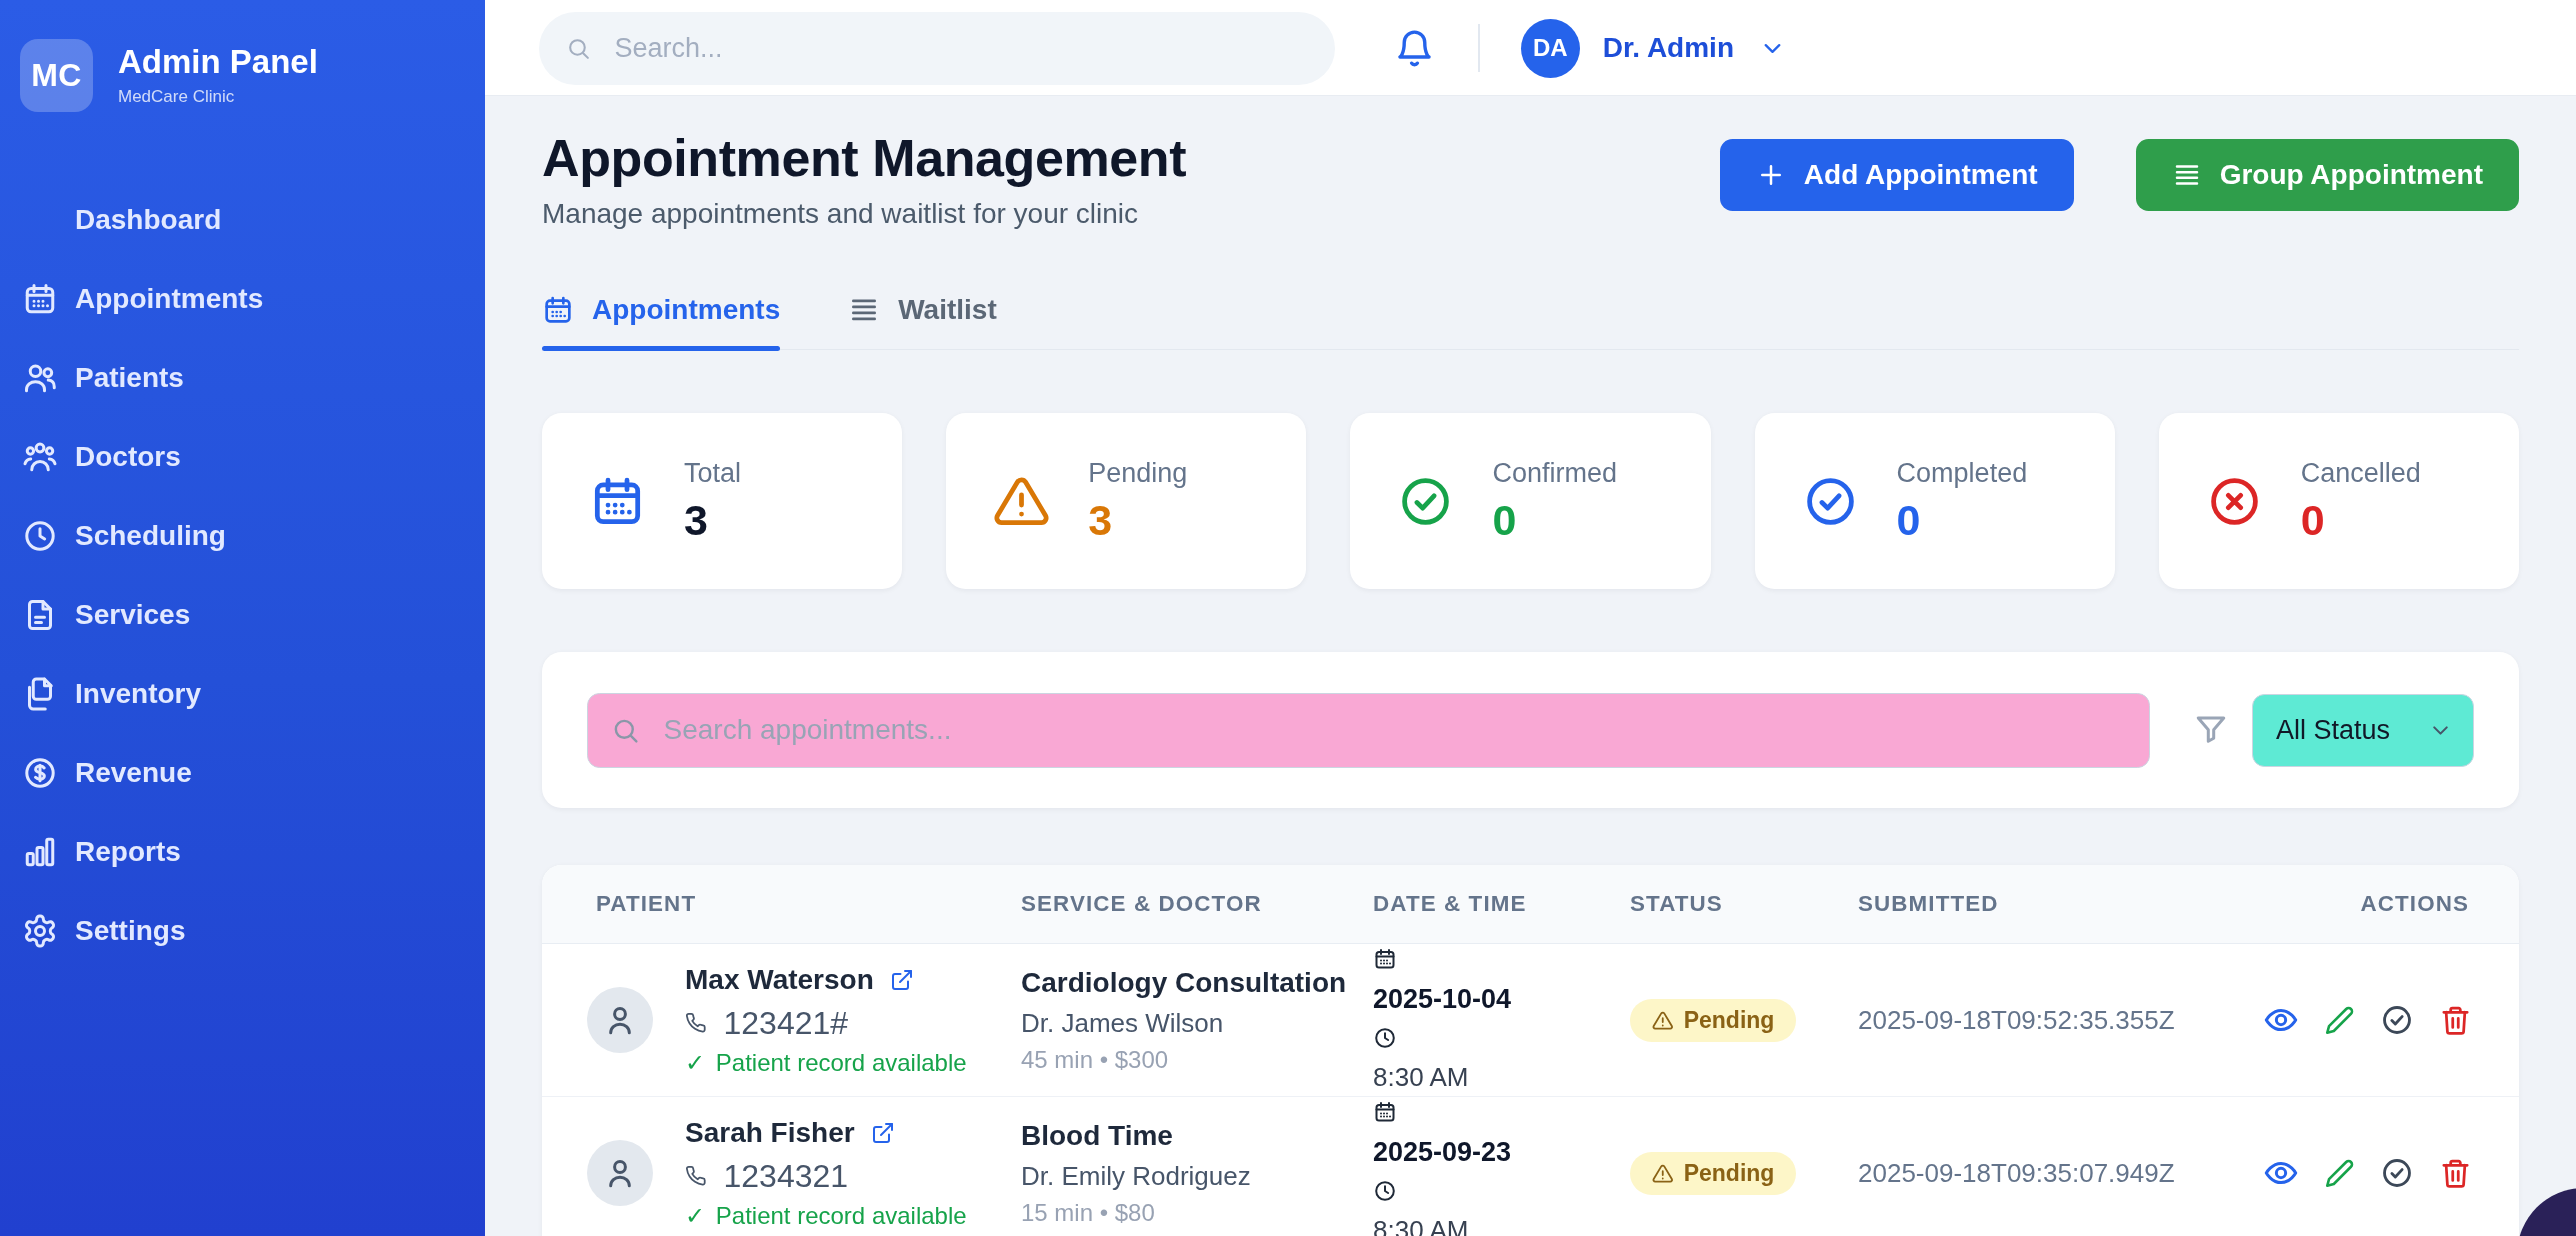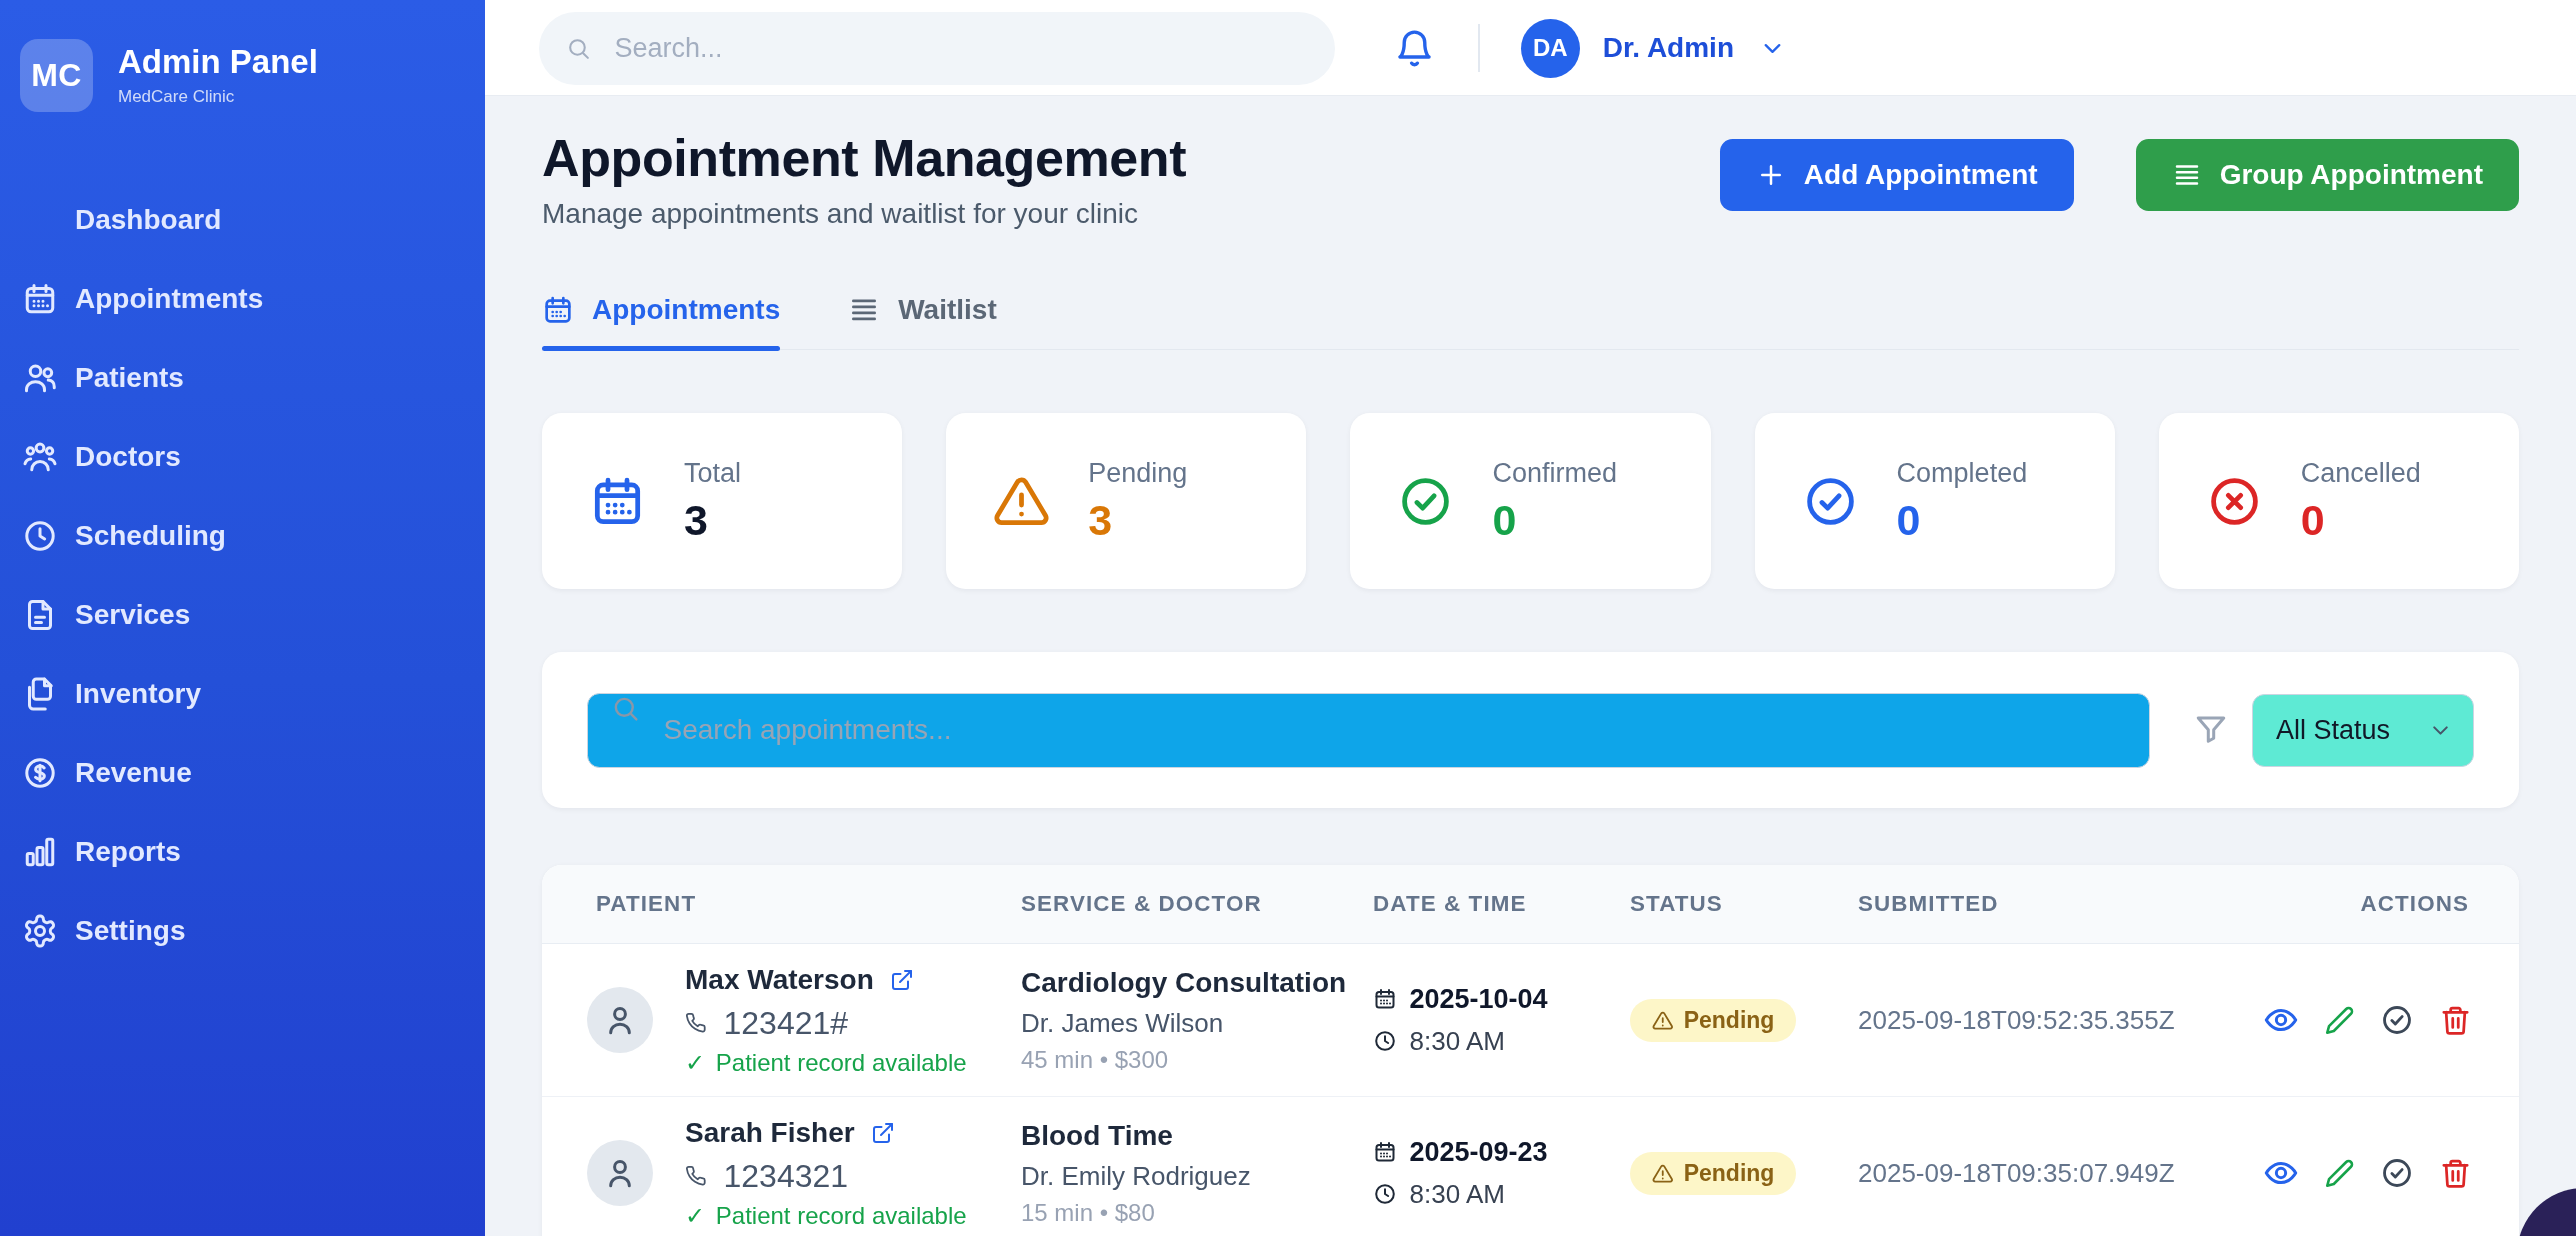--- a/index.html
+++ b/index.html
@@ -43,21 +43,21 @@
   .tab.active{color:#2563eb;}
   .tab.active::after{content:"";position:absolute;left:0;right:0;bottom:-1.8px;height:5.4px;border-radius:2.7px;background:#2563eb;}
 
   .stats{margin-top:63px;display:grid;grid-template-columns:repeat(5,1fr);gap:44px;}
   .stat{background:#fff;border-radius:19.7px;height:176px;display:flex;align-items:center;gap:38px;padding-left:47px;box-shadow:0 1.8px 5.4px rgba(15,23,42,.05);}
   .stat-ic{flex:none;}
   .stat-label{font-size:27px;color:#64748b;}
   .stat-value{font-size:43px;font-weight:800;margin-top:7.2px;}
 
   .filter-card{margin-top:63px;background:#fff;border-radius:19.7px;height:156px;display:flex;align-items:center;padding:0 45px;box-shadow:0 1.8px 5.4px rgba(15,23,42,.05);}
-  .filter-input{flex:1;height:75px;border:1.8px solid #cbd5e1;border-radius:12.5px;display:flex;gap:21.5px;padding-left:23px;background:#0ea5e9;}
+  .filter-input{flex:1;height:75px;border:1.8px solid #cbd5e1;border-radius:12.5px;display:flex;align-items:center;gap:21.5px;padding-left:23px;background:#f9a8d4;}
   .filter-input input{flex:1;border:none;outline:none;font-size:28px;color:#334155;background:transparent;}
   .filter-input input::placeholder{color:#98a4b5;}
   .funnel{margin:0 23px 0 43px;color:#9aa5b6;}
   .status-select{width:222px;height:73px;border:1.8px solid #cbd5e1;border-radius:12.5px;display:flex;align-items:center;justify-content:space-between;padding:0 19.7px 0 23px;font-size:27px;color:#111827;cursor:pointer;background:#5eead4;}
   .status-select .ic{color:#475569;}
 
   .table-card{margin-top:57px;background:#fff;border-radius:19.7px 19.7px 0 0;box-shadow:0 1.8px 5.4px rgba(15,23,42,.05);overflow:hidden;}
   .thead{display:grid;grid-template-columns:479px 352px 257px 228px 367px 1fr;align-items:center;height:79px;background:#f8fafc;border-bottom:0.9px solid #e8edf3;}
   .th{font-size:22.4px;font-weight:700;color:#64748b;text-transform:uppercase;letter-spacing:1.1px;}
   .th:first-child{padding-left:54px;}
@@ -65,21 +65,21 @@
   .trow{display:grid;grid-template-columns:479px 352px 257px 228px 367px 1fr;align-items:center;height:153px;border-bottom:0.9px solid #eef1f6;background:#fff;}
   .cell-patient{display:flex;align-items:center;gap:32px;padding-left:45px;}
   .avatar-gray{width:66px;height:66px;border-radius:50%;background:#e3e8ee;color:#475569;display:flex;align-items:center;justify-content:center;flex:none;}
   .p-name{font-size:28px;font-weight:700;color:#1e293b;display:flex;align-items:center;gap:16px;}
   .p-name .ic{color:#2563eb;cursor:pointer;}
   .p-phone{font-size:32px;color:#475569;display:flex;align-items:center;gap:17px;margin-top:9px;}
   .p-record{font-size:24px;color:#16a34a;display:flex;align-items:center;gap:10.7px;margin-top:7.2px;}
   .s-name{font-size:28px;font-weight:600;color:#1e293b;}
   .s-doc{font-size:26px;color:#475569;margin-top:9px;}
   .s-meta{font-size:24px;color:#98a2b3;margin-top:7.2px;}
-  .d-line{display:flex;align-items:center;gap:12.5px;}
+  .d-line{display:flex;align-items:flex-start;gap:12.5px;flex-direction:column;}
   .d-date{font-size:27px;font-weight:700;color:#0f172a;}
   .d-time{font-size:26px;color:#374151;}
   .d-line + .d-line{margin-top:10.7px;}
   .d-line .ic{color:#1f2937;}
   .pill{display:inline-flex;align-items:center;gap:10.7px;padding:8px 21.5px;border-radius:894px;background:#fdf6c8;color:#8a6215;font-size:23px;font-weight:600;}
   .cell-submitted{font-size:26px;color:#64748b;}
   .cell-actions{display:flex;justify-content:flex-end;align-items:center;gap:25px;padding-right:47px;}
   .act{cursor:pointer;display:inline-flex;}
 
   .fab{position:absolute;width:134px;height:134px;right:-75px;bottom:-86px;border-radius:50%;background:#2a2158;cursor:pointer;}

